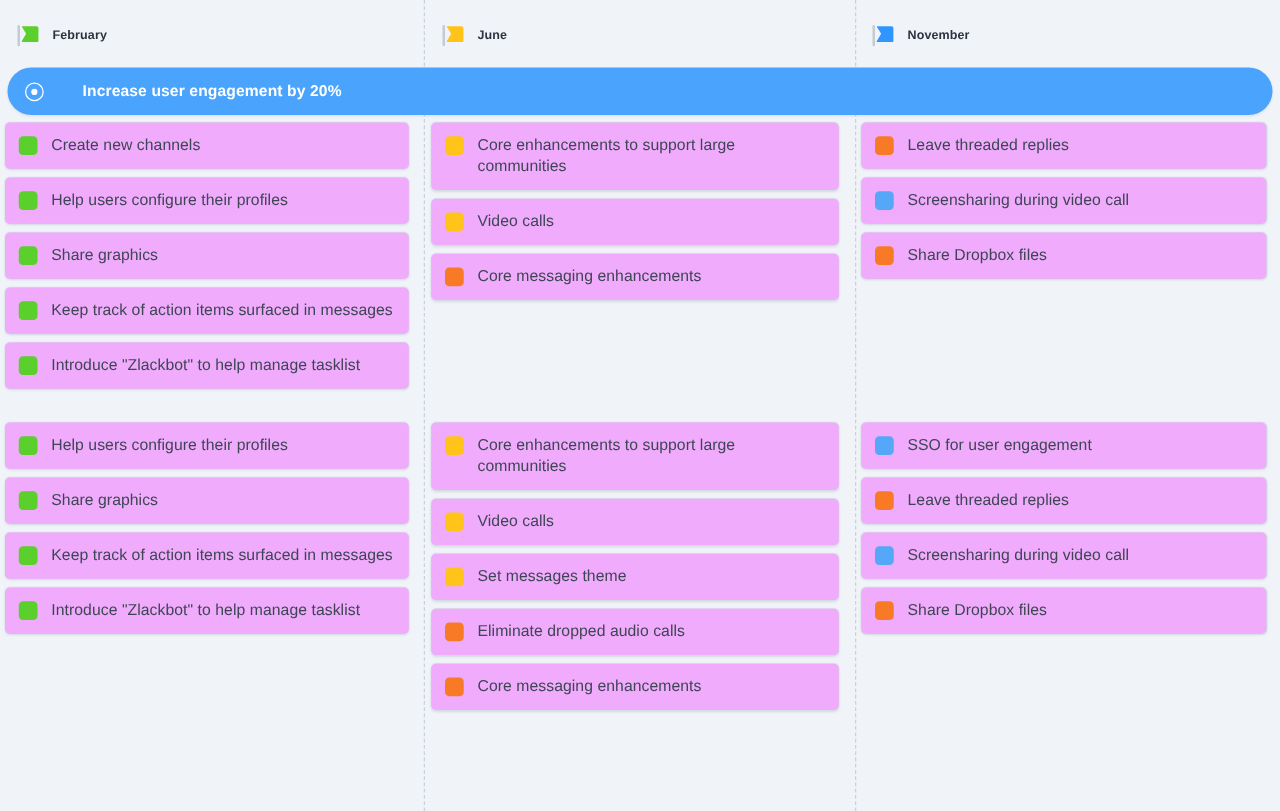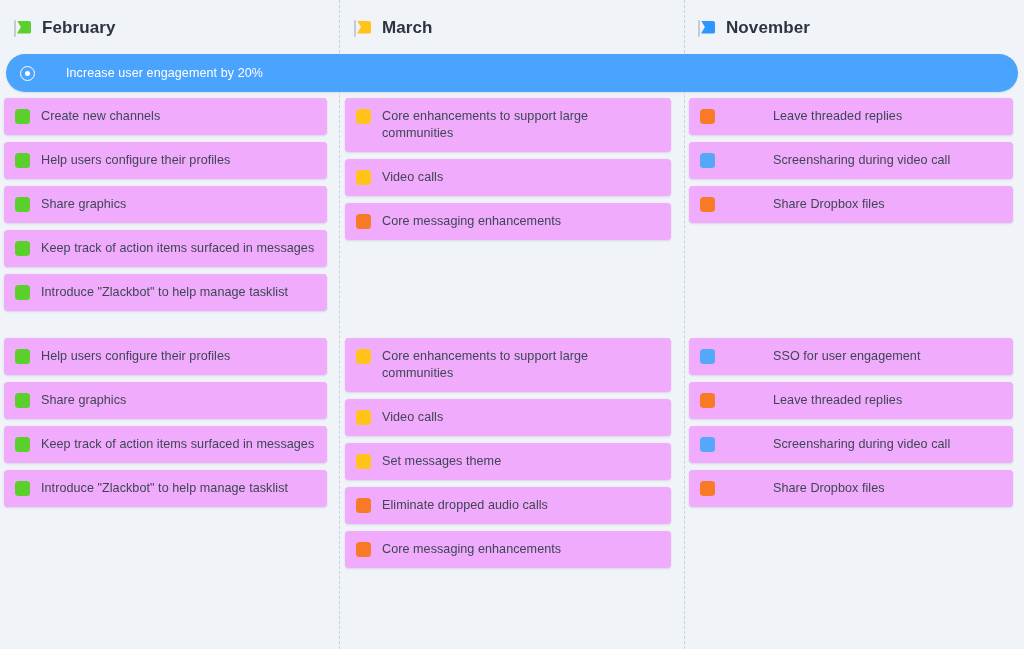--- a/index.html
+++ b/index.html
@@ -72,21 +72,21 @@
     position: absolute;
     left: 3px;
     top: 1px;
     width: 14px;
     height: 13px;
     border-radius: 1px 2px 2px 1px;
     clip-path: polygon(0 0, 100% 0, 100% 100%, 0 100%, 28% 50%);
   }
 
   .month-name {
-    font-size: 17px;
+    font-size: 10px;
     font-weight: bold;
     color: #2d3440;
     letter-spacing: .1px;
     white-space: nowrap;
   }
 
   
   .goal-banner {
     position: relative;
     margin: 0 6px 0 6px;
@@ -114,21 +114,21 @@
     left: 50%;
     top: 50%;
     width: 5px;
     height: 5px;
     margin: -2.5px 0 0 -2.5px;
     border-radius: 50%;
     background: #ffffff;
   }
   .goal-label {
     font-size: 12.5px;
-    font-weight: normal;
+    font-weight: bold;
     color: #ffffff;
     letter-spacing: .1px;
     white-space: nowrap;
     padding-left: 20px;
   }
 
   
   .columns {
     position: relative;
     display: flex;
@@ -147,21 +147,21 @@
     border-radius: 4px;
     box-shadow: 0 1px 2px rgba(80,100,130,.16), 0 0 1px rgba(80,100,130,.12);
     display: flex;
     align-items: flex-start;
     padding: 10px 12px 10px 11px;
     margin-bottom: 7px;
     min-height: 36px;
   }
   .column.c1 .card { margin-left: 4px; margin-right: 13px; }
   .column.c2 .card { margin-left: 5px; margin-right: 13px; }
-  .column.c3 .card { margin-left: 5px; margin-right: 11px; gap: 47px; }
+  .column.c3 .card { margin-left: 5px; margin-right: 11px; }
 
   .card-badge {
     width: 15px;
     height: 15px;
     border-radius: 3.5px;
     flex: 0 0 auto;
     margin-right: 11px;
     margin-top: 1px;
   }
   .card-label {
@@ -188,21 +188,21 @@
         <span class="pole"></span>
         <span class="cloth" style="background: rgb(91, 207, 44);"></span>
       </span>
       <span class="month-name">February</span>
     </div>
     <div class="month-header">
       <span class="flag-icon">
         <span class="pole"></span>
         <span class="cloth" style="background: rgb(255, 195, 25);"></span>
       </span>
-      <span class="month-name">March</span>
+      <span class="month-name">June</span>
     </div>
     <div class="month-header">
       <span class="flag-icon">
         <span class="pole"></span>
         <span class="cloth" style="background: rgb(47, 150, 255);"></span>
       </span>
       <span class="month-name">November</span>
     </div>
   </div>
 

